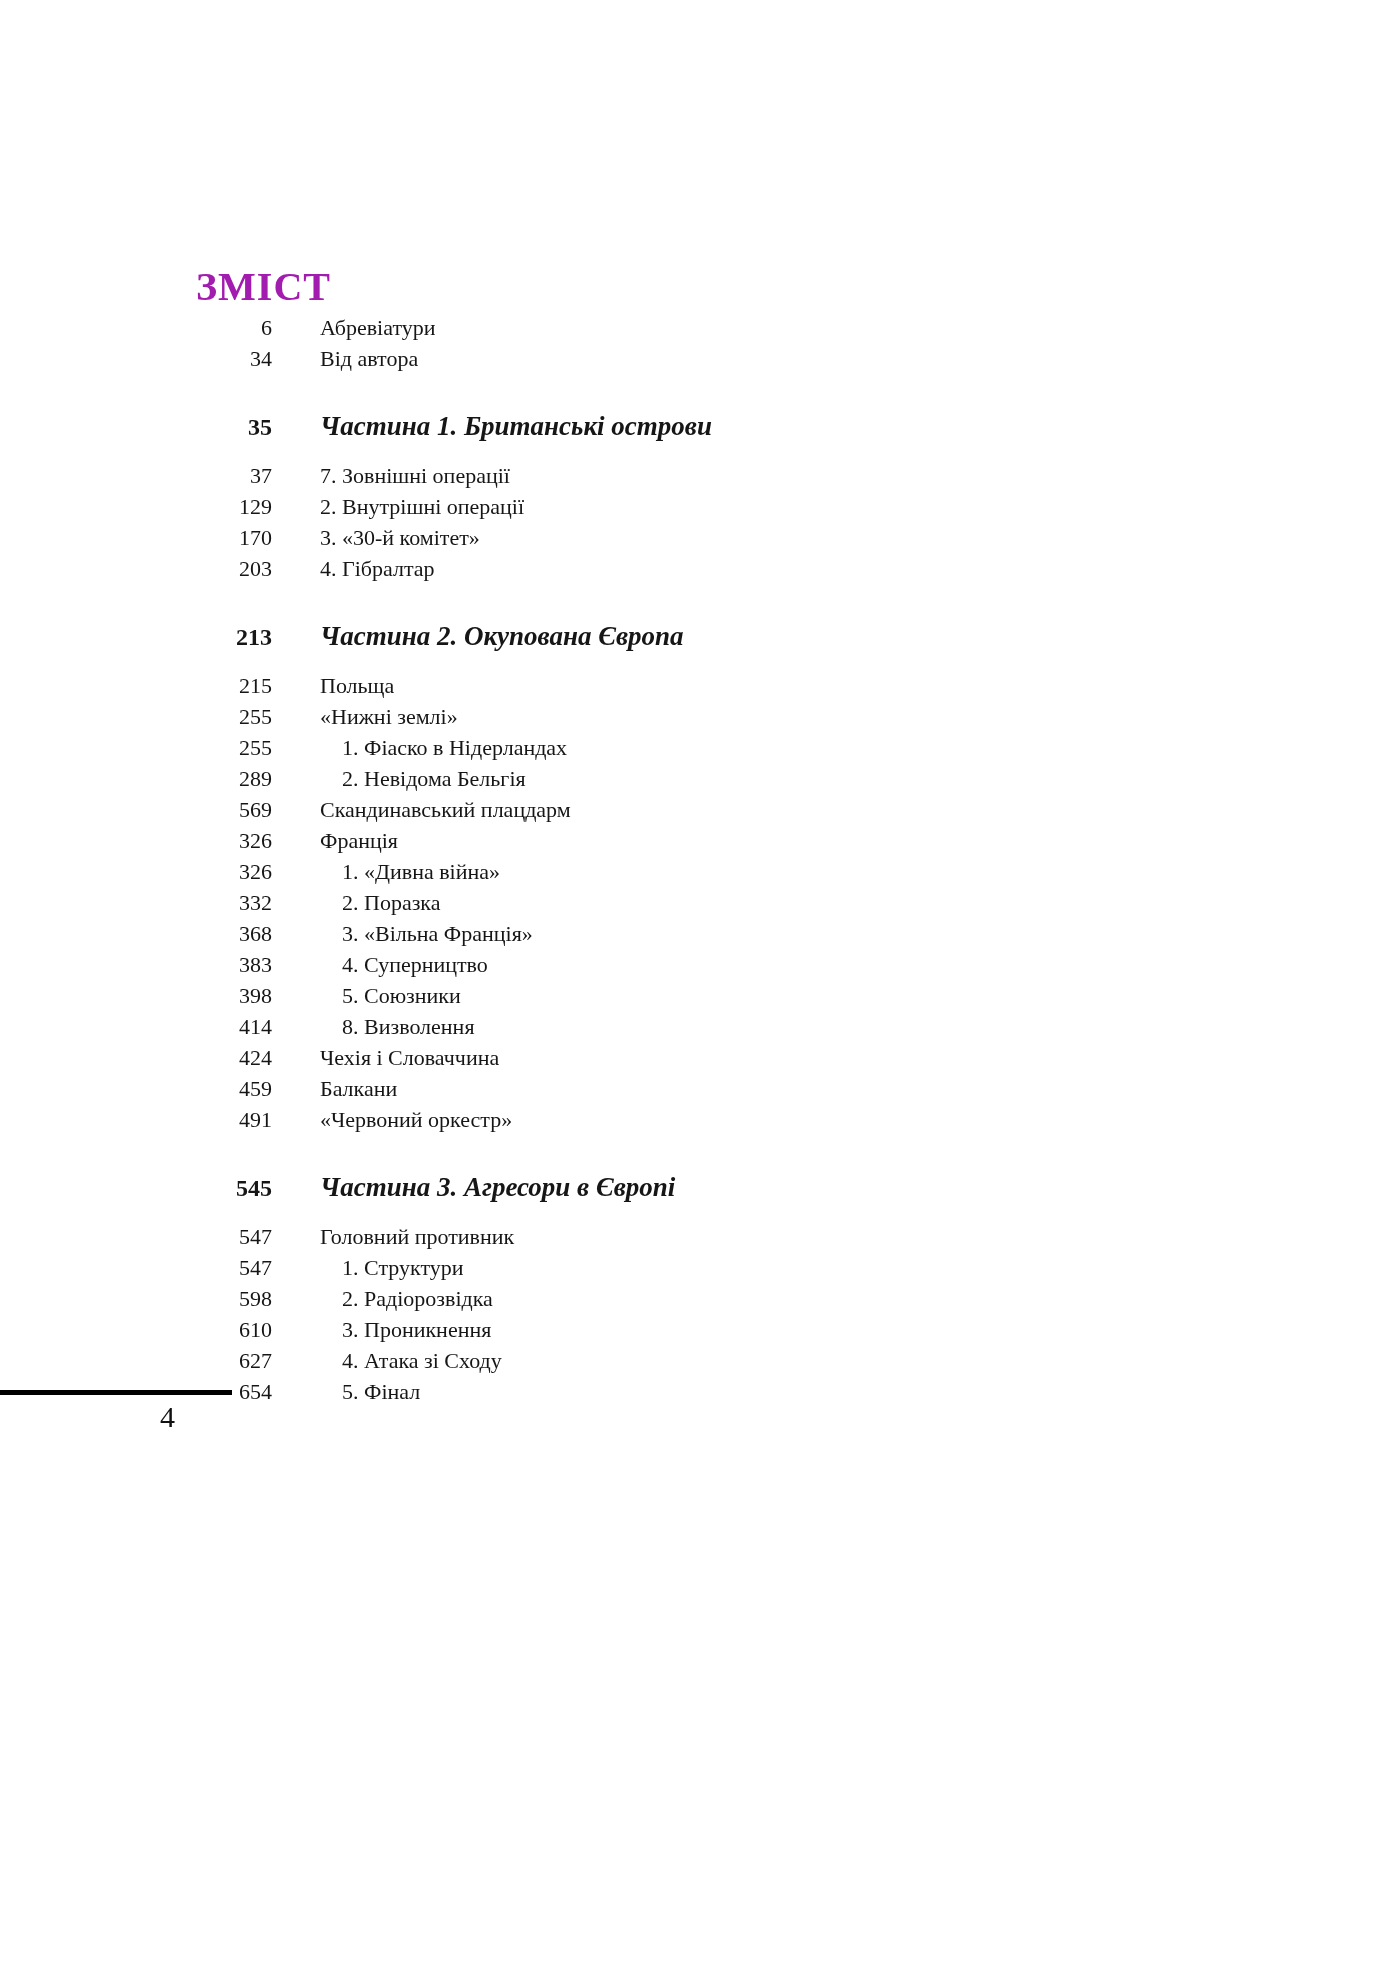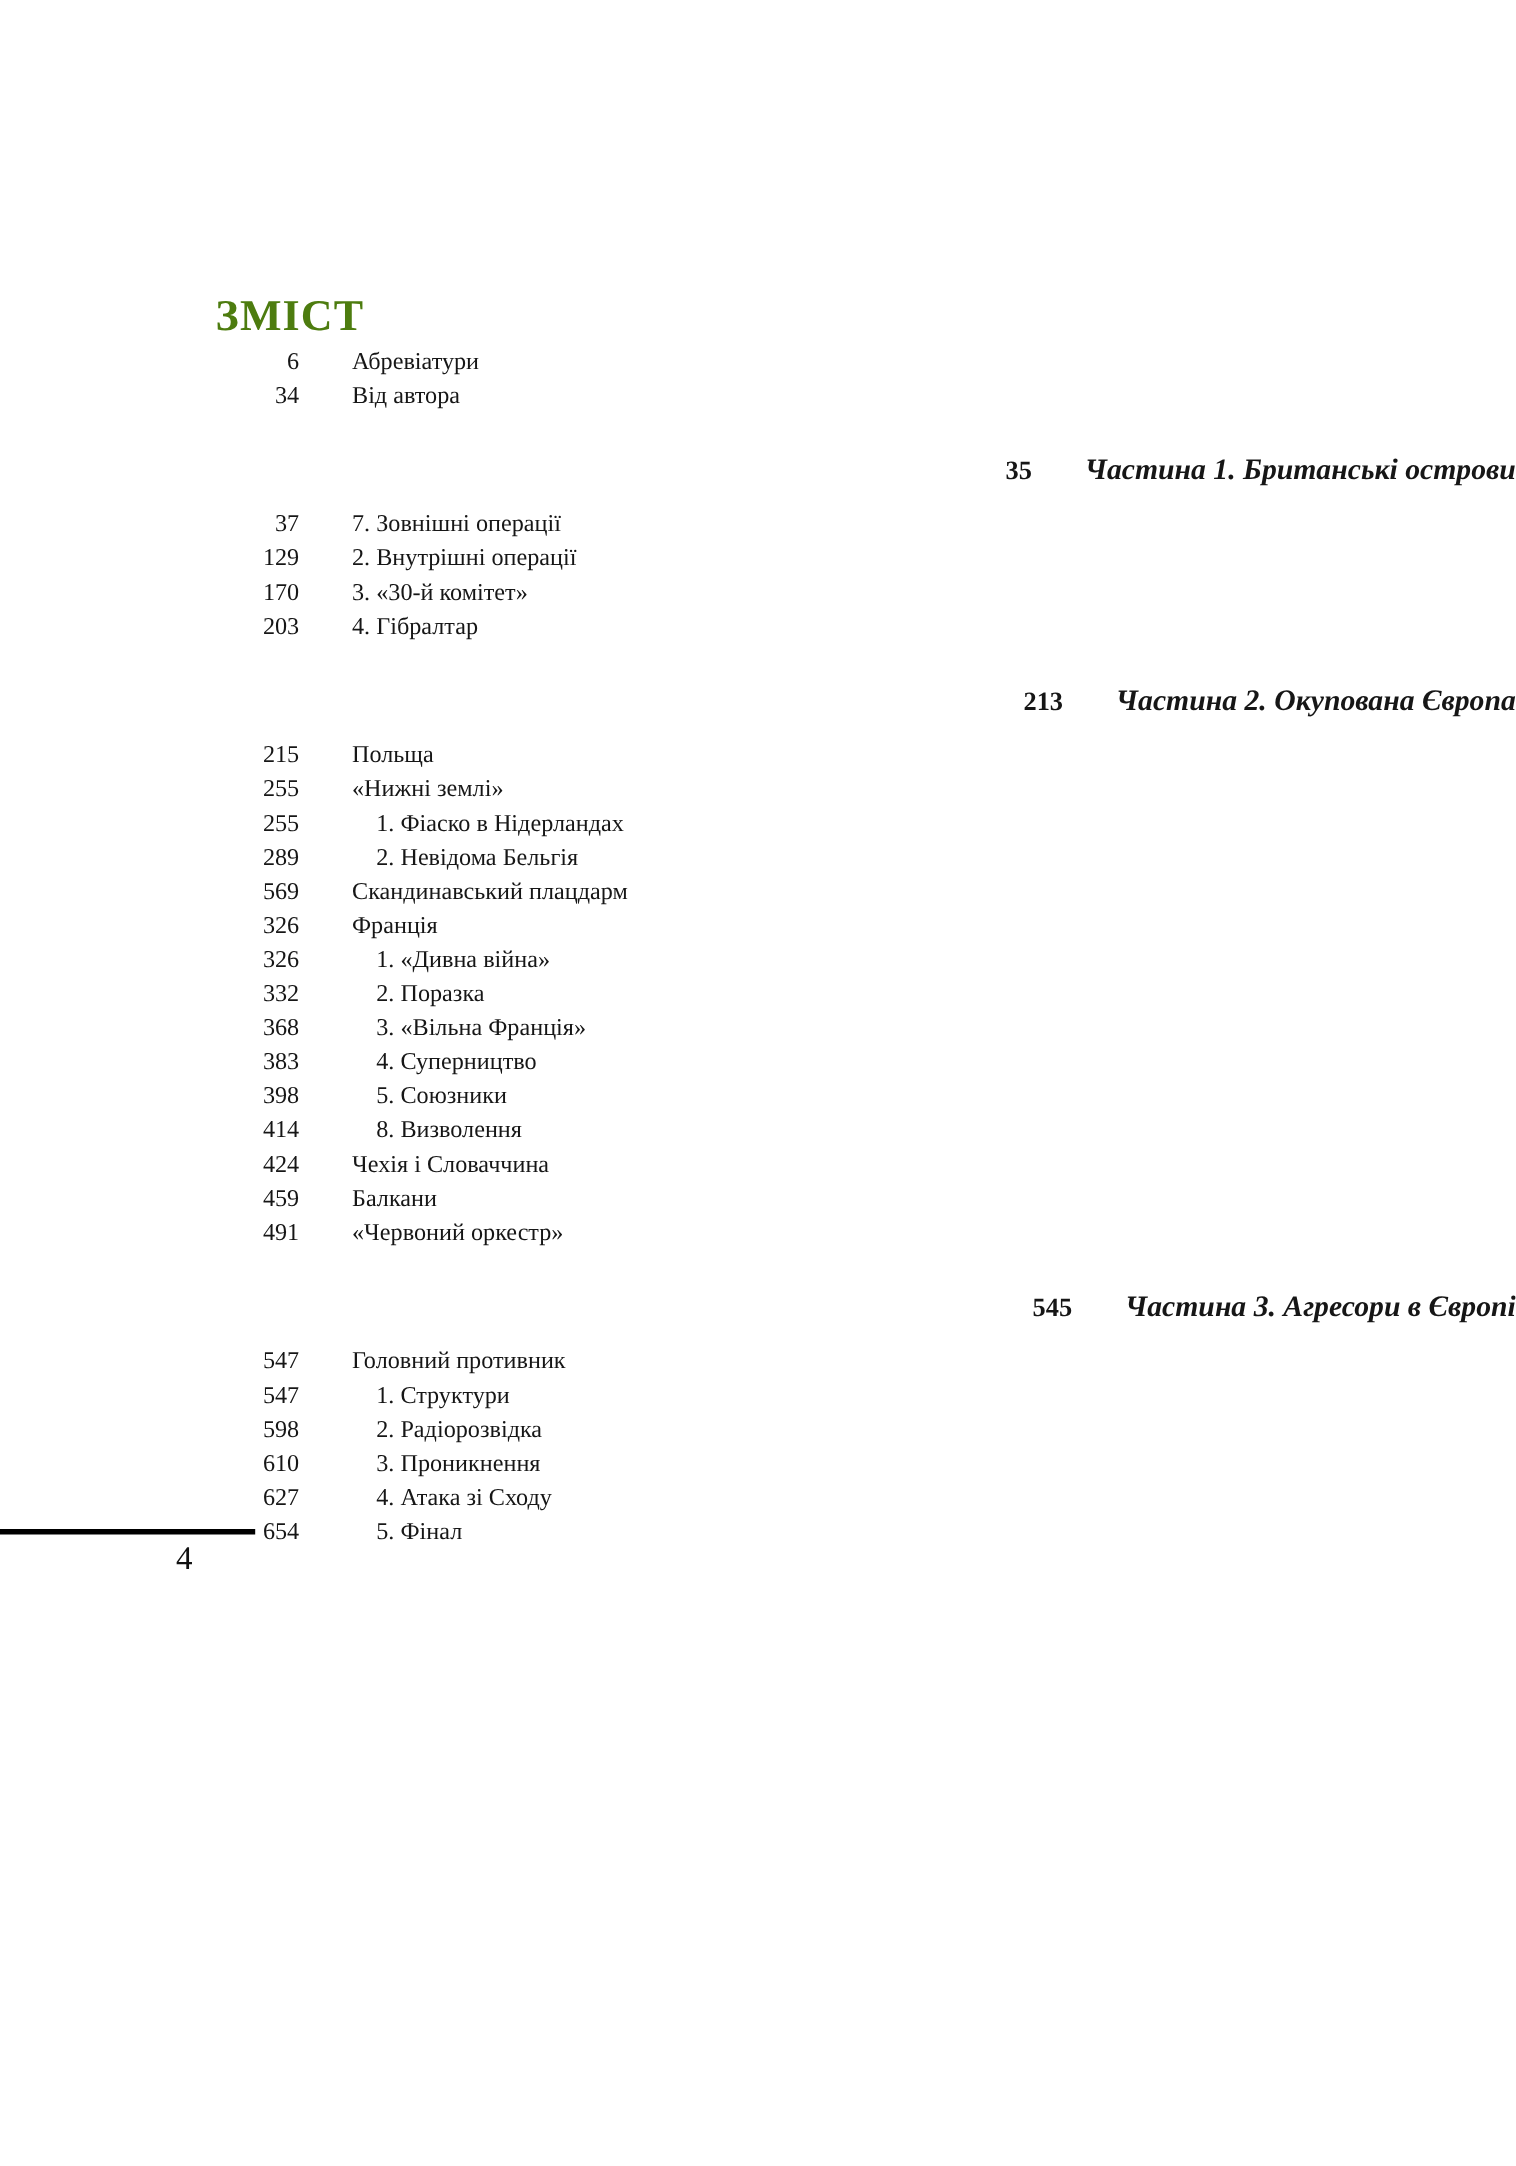--- a/index.html
+++ b/index.html
@@ -16,21 +16,21 @@
     color: #161616;
     overflow: hidden;
   }
   .title {
     position: absolute;
     left: 196px;
     top: 236px;
     font-size: 40px;
     font-weight: bold;
     letter-spacing: 1px;
-    color: #4d7c0f;
+    color: #a21caf;
     text-align: right;
   }
   .toc {
     position: absolute;
     left: 0;
     top: 312px;
     width: 1378px;
   }
   .row {
     display: flex;
@@ -48,21 +48,20 @@
   .row .label {
     margin-left: 48px;
     font-size: 22px;
     white-space: nowrap;
   }
   .row.section {
     margin-top: 32px;
     margin-bottom: 14px;
     height: 40px;
     line-height: 40px;
-    justify-content: flex-end;
   }
   .row.section .num {
     font-weight: bold;
     font-size: 24px;
   }
   .row.section .label {
     font-weight: bold;
     font-style: italic;
     font-size: 27px;
   }

